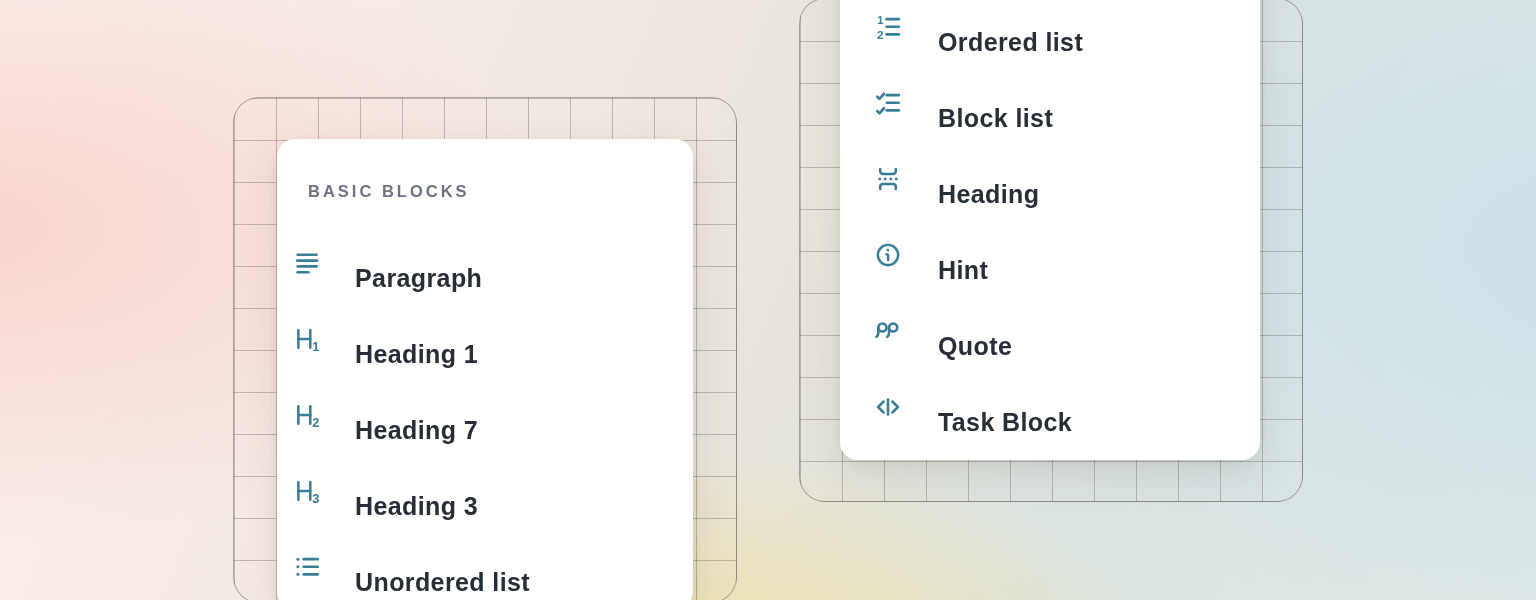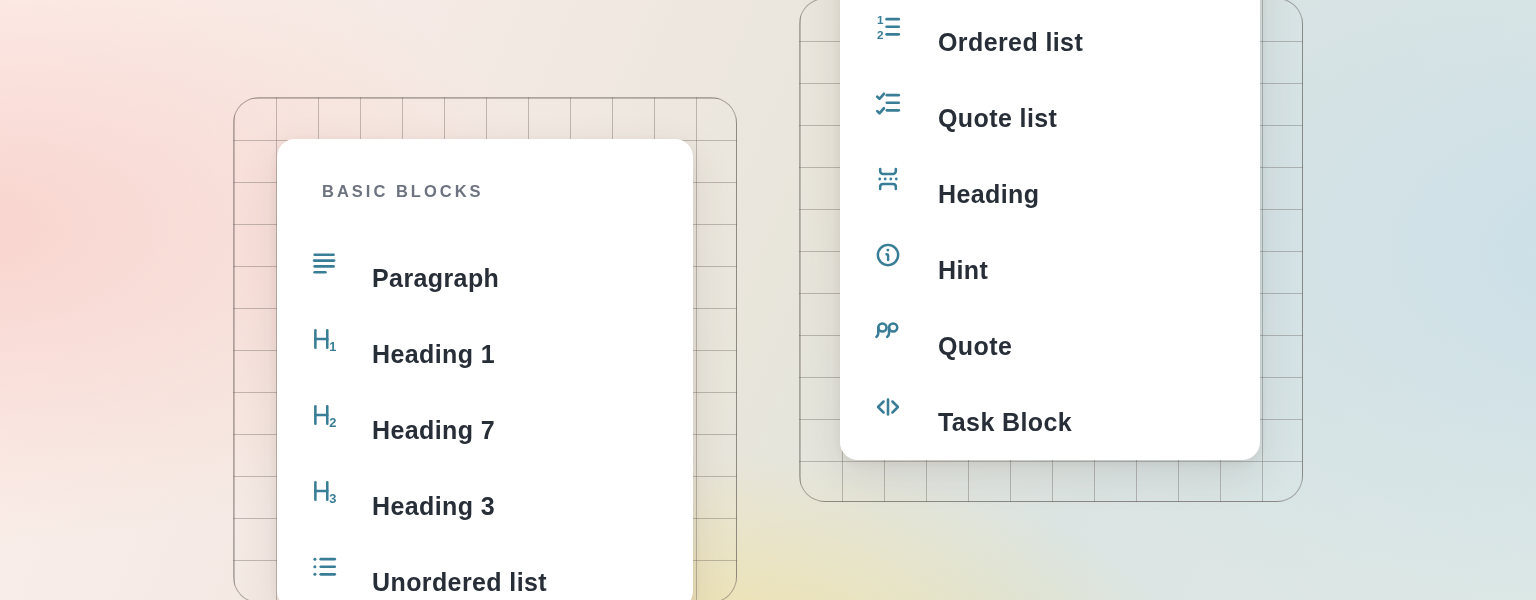--- a/index.html
+++ b/index.html
@@ -30,24 +30,24 @@
   }
   .grid-card.left{left:233px;top:97px;width:504px;height:506px;}
   .grid-card.right{left:799px;top:-2px;width:504px;height:504px;}
   .panel{
     position:absolute;background:#fff;border-radius:18px;
     box-shadow:0 14px 40px rgba(80,60,50,.12), 0 3px 10px rgba(80,60,50,.07);
   }
   .panel.left{left:277px;top:139px;width:416px;height:470px;padding-top:40px;box-sizing:border-box;}
   .panel.right{left:840px;top:-84px;width:420px;height:544px;padding-top:73px;box-sizing:border-box;}
   .section-label{
-    height:24px;line-height:24px;margin:0 0 22px 0;padding-left:45px;
+    height:24px;line-height:24px;margin:0 0 22px 0;padding-left:31px;
     font-size:16.5px;font-weight:700;letter-spacing:3px;color:var(--section-color);
   }
-  .item{display:flex;align-items:center;height:76px;padding-left:33px;cursor:pointer;}
+  .item{display:flex;align-items:center;height:76px;padding-left:16px;cursor:pointer;}
   .panel.right .item{padding-left:34px;}
   .icon{width:28px;height:28px;flex:none;color:var(--icon-color);}
   .icon svg{display:block;width:100%;height:100%;}
   .icon svg text{font-family:"Liberation Sans","DejaVu Sans",sans-serif;}
   .label{margin-left:34px;font-size:25px;font-weight:700;letter-spacing:.4px;color:var(--label-color);white-space:nowrap;margin-top:30px;}
   .panel.right .label{margin-left:36px;}
 </style>
 </head>
 <body>
 
@@ -157,21 +157,21 @@
             <svg viewBox="0 0 24 24">
               <g stroke="currentColor" stroke-width="2.3" stroke-linecap="round" stroke-linejoin="round" fill="none">
                 <path d="M11 5.3h10.2"></path>
                 <path d="M11 11.8h10.2"></path>
                 <path d="M11 18.3h10.2"></path>
                 <path d="M2.8 6.6l1.9 1.9 3.8-4.4"></path>
                 <path d="M2.8 19l1.9 1.9 3.8-4.4"></path>
               </g>
             </svg>
           </span>
-          <span class="label">Quote list</span>
+          <span class="label">Block list</span>
         </div>
 
         <div class="item">
           <span class="icon">
             <svg viewBox="0 0 24 24">
               <g stroke="currentColor" stroke-width="2.2" stroke-linecap="round" fill="none">
                 <path d="M5.3 3.4v1.9a2.4 2.4 0 0 0 2.4 2.4h8.6a2.4 2.4 0 0 0 2.4-2.4V3.4"></path>
                 <path d="M5.3 20.6v-1.9a2.4 2.4 0 0 1 2.4-2.4h8.6a2.4 2.4 0 0 1 2.4 2.4v1.9"></path>
               </g>
               <circle cx="4.9" cy="12" r="1.2" fill="currentColor"></circle>

